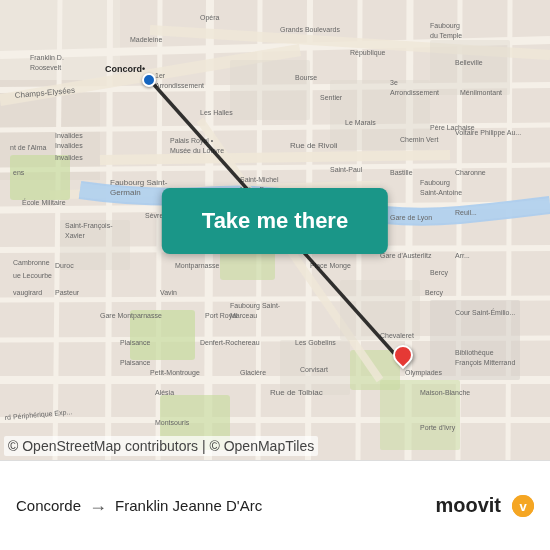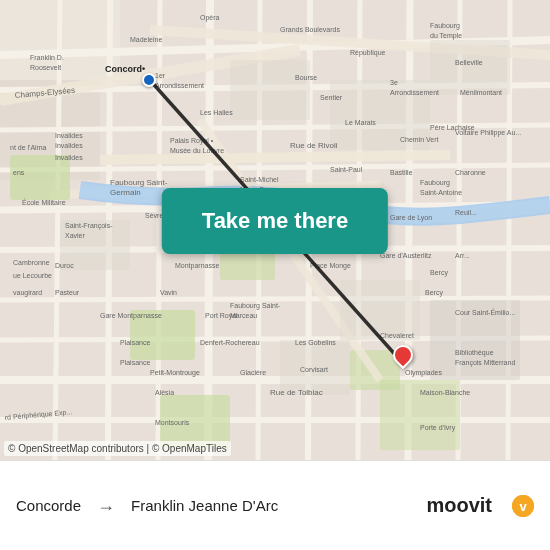--- a/index.html
+++ b/index.html
@@ -42,21 +42,21 @@
       white-space: nowrap;
       box-shadow: 0 2px 8px rgba(0,0,0,0.3);
       z-index: 10;
     }
 
     
     #attribution {
       position: absolute;
       bottom: 4px;
       left: 4px;
-      font-size: 10px;
+      font-size: 14px;
       color: #444;
       background: rgba(255,255,255,0.7);
       padding: 2px 4px;
       border-radius: 2px;
       z-index: 5;
     }
 
     
     #bottom-bar {
       width: 550px;
@@ -65,21 +65,21 @@
       display: flex;
       align-items: center;
       justify-content: space-between;
       padding: 0 16px;
       border-top: 1px solid #ddd;
     }
 
     #route-info {
       display: flex;
       align-items: center;
-      gap: 16px;
+      gap: 8px;
       flex: 1;
     }
 
     #origin-label {
       font-size: 15px;
       font-weight: 500;
       color: #222;
     }
 
     #arrow-icon {
@@ -89,21 +89,21 @@
 
     #destination-label {
       font-size: 15px;
       font-weight: 500;
       color: #222;
     }
 
     #moovit-logo {
       display: flex;
       align-items: center;
-      gap: 20px;
+      gap: 11px;
     }
 
     #moovit-text {
       font-size: 20px;
       font-weight: bold;
       color: #222;
     }
 
     #moovit-dot {
       width: 22px;

